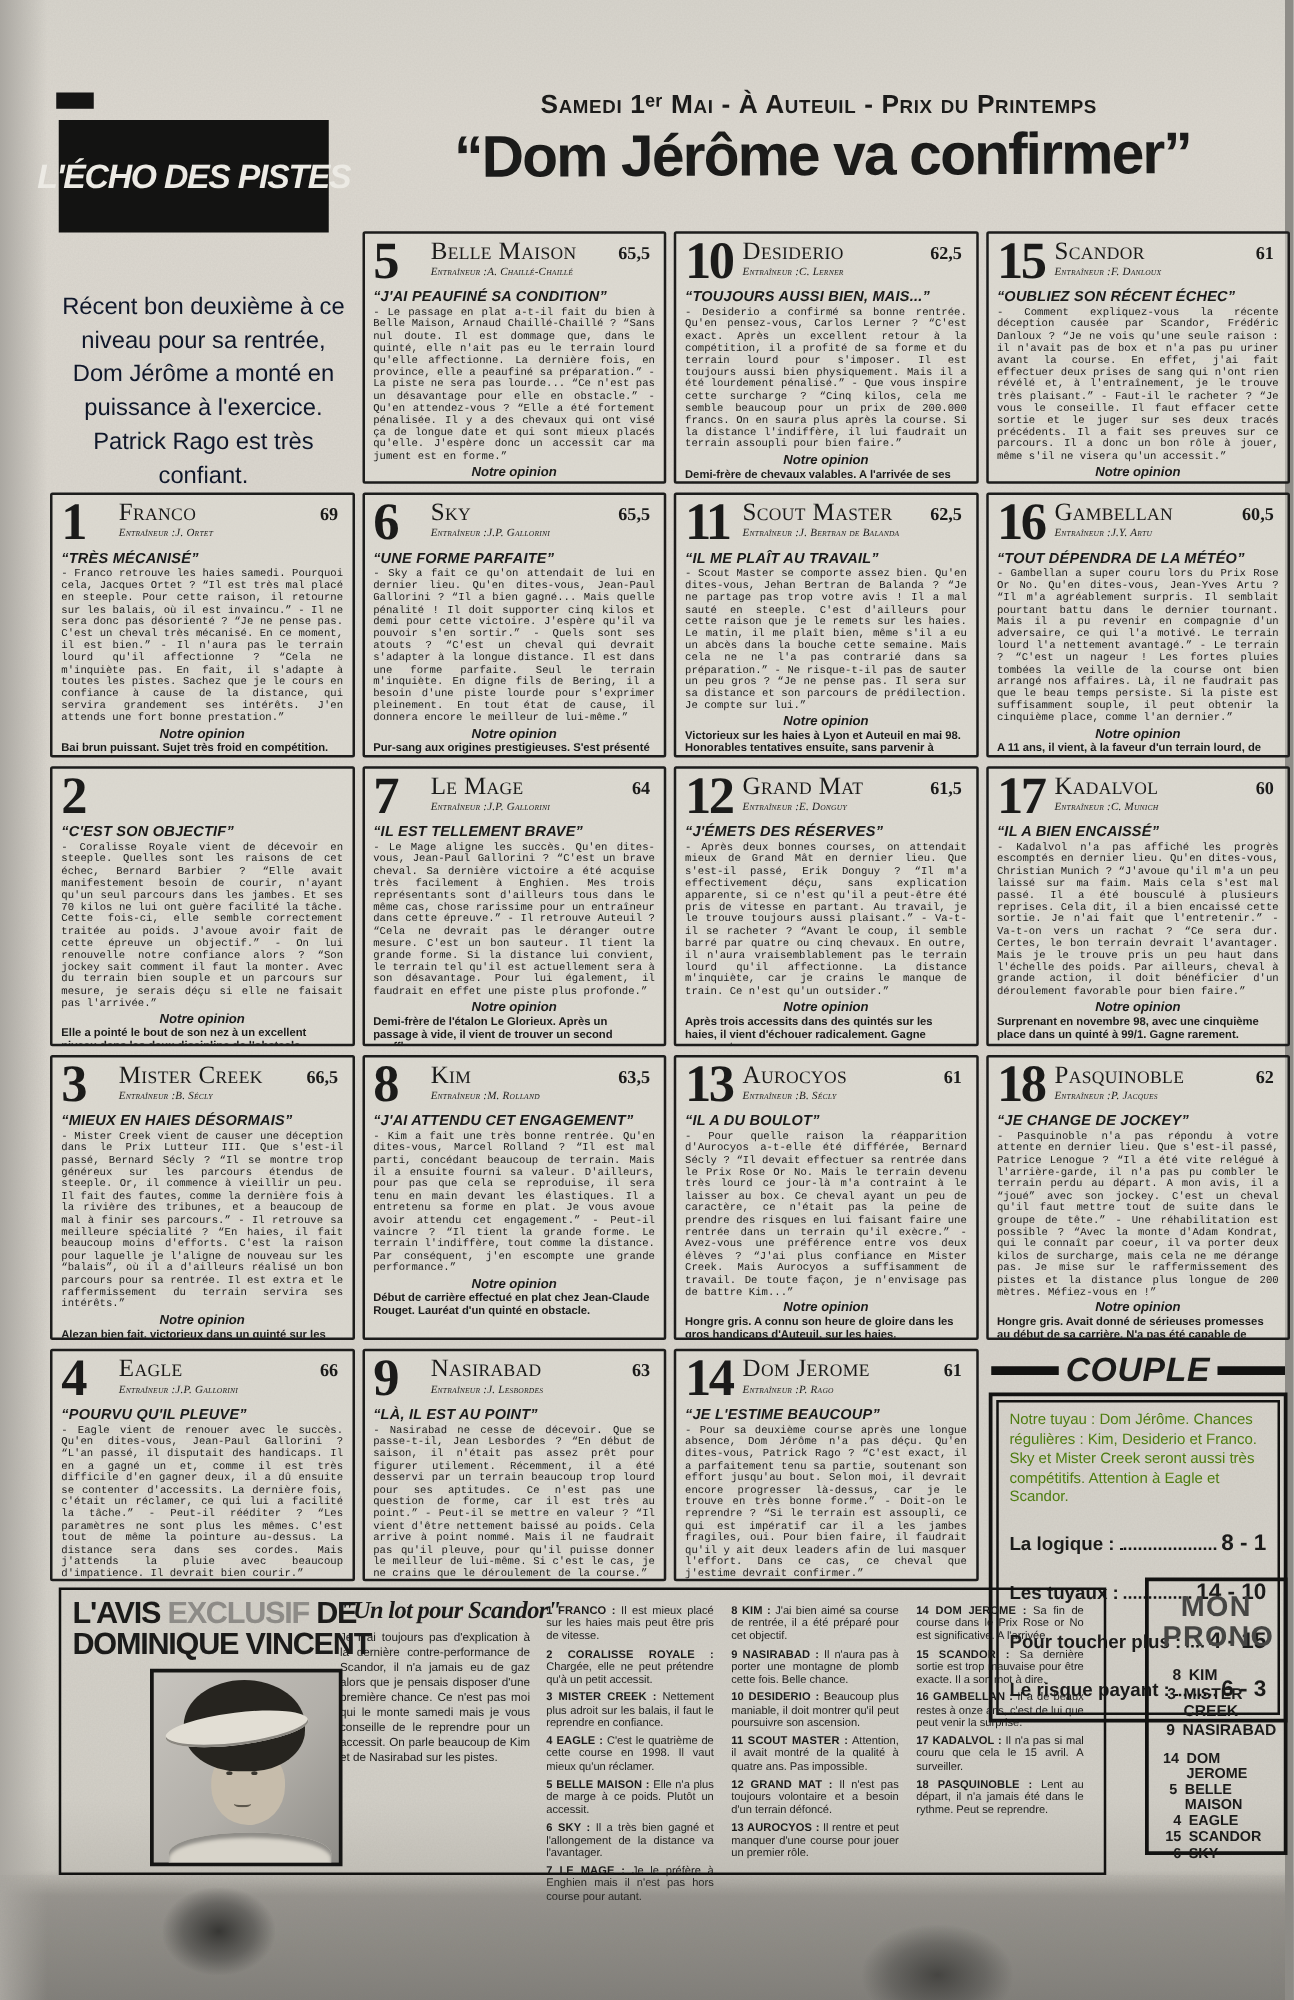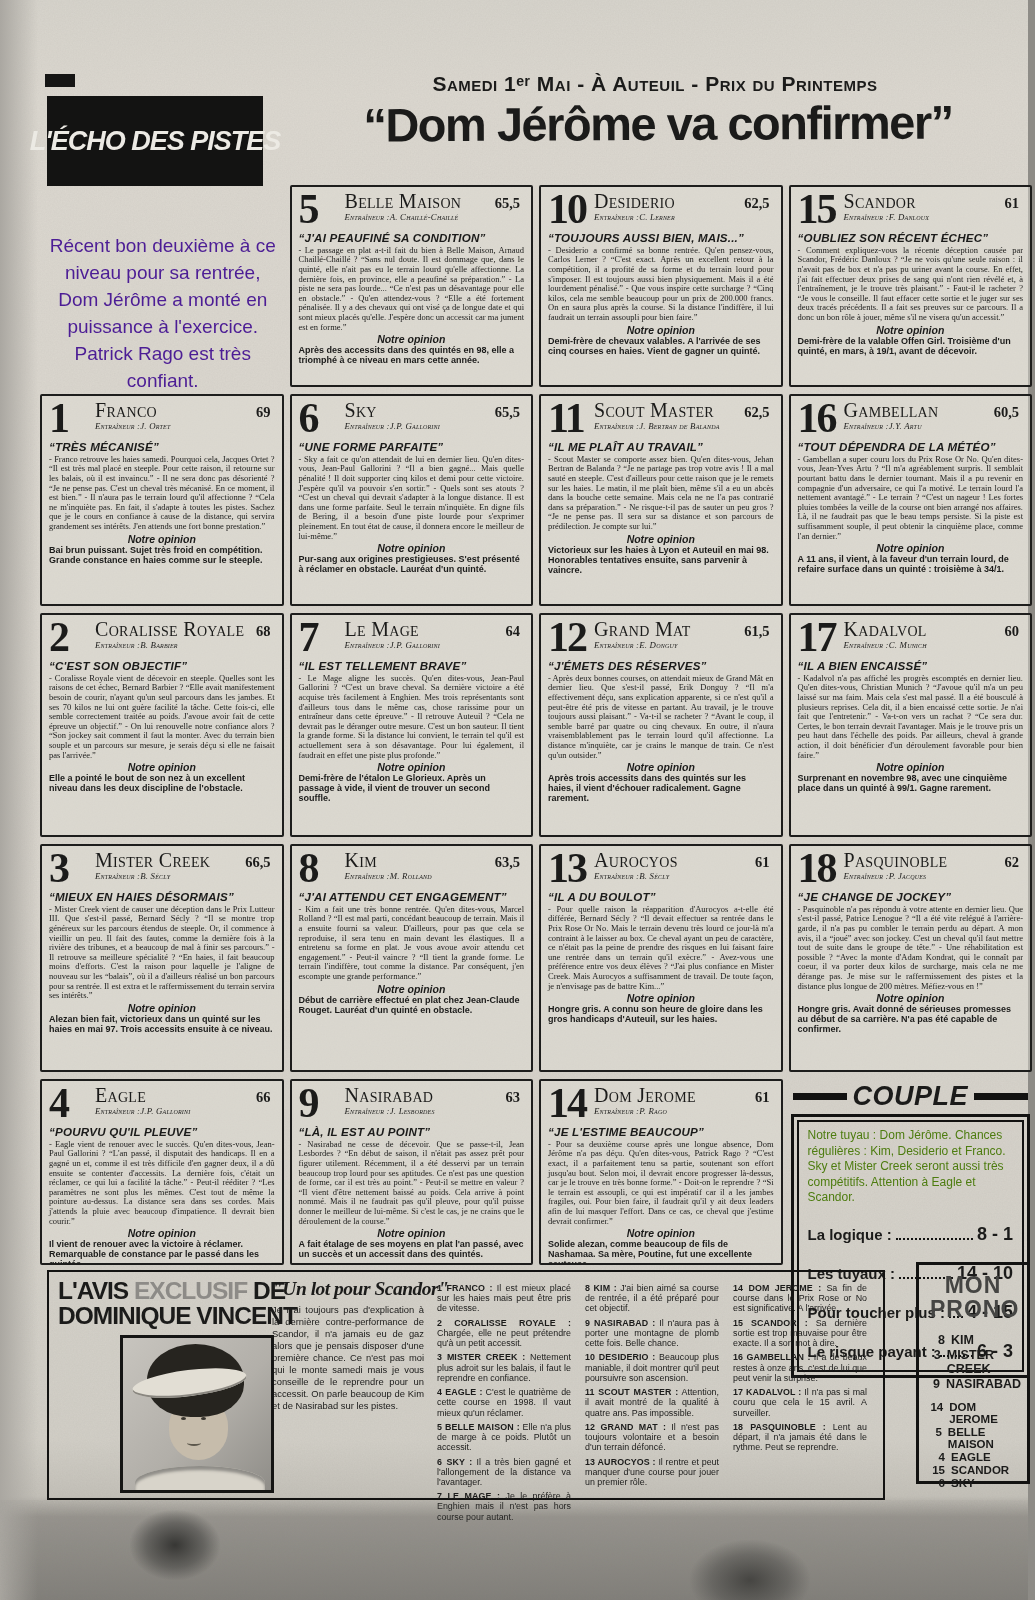--- a/index.html
+++ b/index.html
@@ -18,41 +18,41 @@
   .blot2{left:690px;top:1540px;width:120px;height:80px;opacity:.8;}
 
   
   .masthead{position:absolute;left:47px;top:96px;width:216px;height:90px;background:#131312;
        color:#eceae4;display:flex;align-items:center;justify-content:center;}
   .masthead span{font-style:italic;font-weight:800;font-size:27px;letter-spacing:-1px;white-space:nowrap;}
   .kicker{position:absolute;left:295px;top:72px;width:720px;text-align:center;
        font-weight:800;font-size:21px;font-variant:small-caps;letter-spacing:.5px;}
   .headline{position:absolute;left:283px;top:96px;width:750px;text-align:center;
        font-weight:800;font-size:47px;letter-spacing:-1.5px;transform:rotate(-.3deg);}
-  .intro-cell{padding:48px 4px 0 6px;text-align:center;font-size:19px;line-height:1.42;color:#4c1d95;}
+  .intro-cell{padding:48px 4px 0 6px;text-align:center;font-size:19px;line-height:1.42;color:#0f172a;}
 
   
   .grid{position:absolute;left:40px;top:185px;width:992px;display:grid;
        grid-template-columns:repeat(4,1fr);grid-template-rows:202px 212px 224px 228px 186px;
        column-gap:6px;row-gap:7px;}
   .entry{border:2px solid #1d1d1c;border-radius:2px;background:rgba(224,221,213,.45);
        padding:3px 7px 2px;overflow:hidden;}
   .e-head{display:flex;}
   .e-num{font-family:"Liberation Serif",serif;font-weight:700;font-size:42px;line-height:.95;
        width:46px;flex:0 0 46px;letter-spacing:-2px;}
   .e-mid{flex:1;min-width:0;}
   .e-nameline{display:flex;justify-content:space-between;align-items:baseline;}
   .e-name{font-family:"Liberation Serif",serif;font-variant:small-caps;font-size:20px;
        letter-spacing:.3px;white-space:nowrap;}
   .e-weight{font-family:"Liberation Serif",serif;font-weight:700;font-size:14.5px;padding-right:4px;}
   .e-trainer{font-family:"Liberation Serif",serif;font-variant:small-caps;font-style:italic;
        font-size:8.8px;letter-spacing:.2px;margin-top:-1px;}
   .e-quote{font-weight:800;font-style:italic;font-size:11.6px;
        letter-spacing:.2px;margin:1px 0 2px;}
-  .e-body{font-family:Liberation Serif, serif;font-size:8.5px;line-height:1.13;
+  .e-body{font-family:Liberation Mono, monospace;font-size:8.5px;line-height:1.13;
        text-align:justify;hyphens:auto;}
   .e-oph{text-align:center;font-weight:800;font-style:italic;font-size:10.5px;margin:1px 0 0;}
   .e-op{font-weight:700;font-size:9px;line-height:1.12;}
 
   
   .couple-cell{position:relative;padding-top:2px;}
   .couple-title{display:flex;align-items:center;margin:0 4px 2px;}
   .couple-title .bar{flex:1;height:7px;background:#121211;}
   .couple-title .t{font-style:italic;font-weight:800;font-size:27px;letter-spacing:.5px;padding:0 6px;}
   .couple-frame{border:3px solid #121211;padding:3px;margin:0 2px;}
@@ -230,27 +230,20 @@
       </div>
     </div>
     <div class="e-quote">“TOUT DÉPENDRA DE LA MÉTÉO”</div>
     <div class="e-body">- Gambellan a super couru lors du Prix Rose Or No. Qu'en dites-vous, Jean-Yves Artu ? “Il m'a agréablement surpris. Il semblait pourtant battu dans le dernier tournant. Mais il a pu revenir en compagnie d'un adversaire, ce qui l'a motivé. Le terrain lourd l'a nettement avantagé.” - Le terrain ? “C'est un nageur ! Les fortes pluies tombées la veille de la course ont bien arrangé nos affaires. Là, il ne faudrait pas que le beau temps persiste. Si la piste est suffisamment souple, il peut obtenir la cinquième place, comme l'an dernier.”</div>
     <div class="e-oph">Notre opinion</div>
     <div class="e-op">A 11 ans, il vient, à la faveur d'un terrain lourd, de refaire surface dans un quinté : troisième à 34/1.</div>
   </div>
     <div class="entry">
     <div class="e-head">
       <div class="e-num">2</div>
-      <div class="e-mid">
-        <div class="e-nameline">
-          <span class="e-name">Coralisse Royale</span>
-          <span class="e-weight">68</span>
-        </div>
-        <div class="e-trainer"><span>Entraîneur :</span><span>B. Barbier</span></div>
-      </div>
     </div>
     <div class="e-quote">“C'EST SON OBJECTIF”</div>
     <div class="e-body">- Coralisse Royale vient de décevoir en steeple. Quelles sont les raisons de cet échec, Bernard Barbier ? “Elle avait manifestement besoin de courir, n'ayant qu'un seul parcours dans les jambes. Et ses 70 kilos ne lui ont guère facilité la tâche. Cette fois-ci, elle semble correctement traitée au poids. J'avoue avoir fait de cette épreuve un objectif.” - On lui renouvelle notre confiance alors ? “Son jockey sait comment il faut la monter. Avec du terrain bien souple et un parcours sur mesure, je serais déçu si elle ne faisait pas l'arrivée.”</div>
     <div class="e-oph">Notre opinion</div>
     <div class="e-op">Elle a pointé le bout de son nez à un excellent niveau dans les deux discipline de l'obstacle.</div>
   </div>
     <div class="entry">
     <div class="e-head">
       <div class="e-num">7</div>
       <div class="e-mid">

